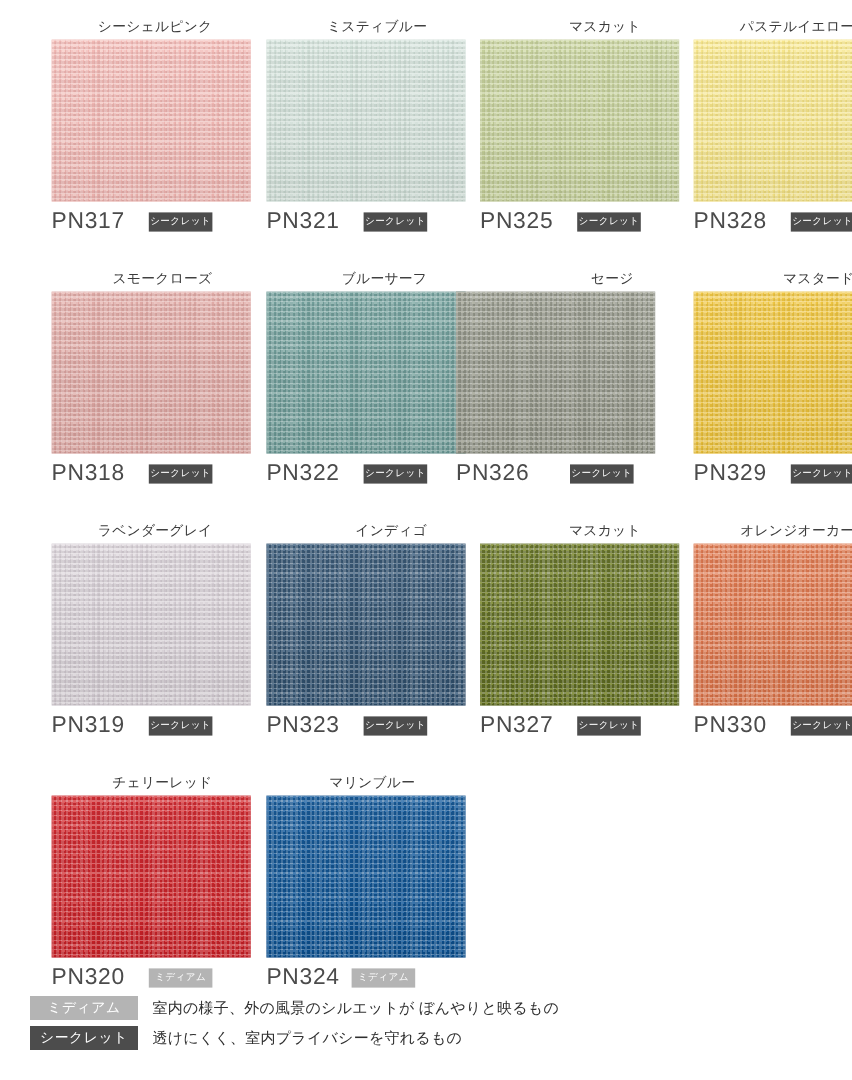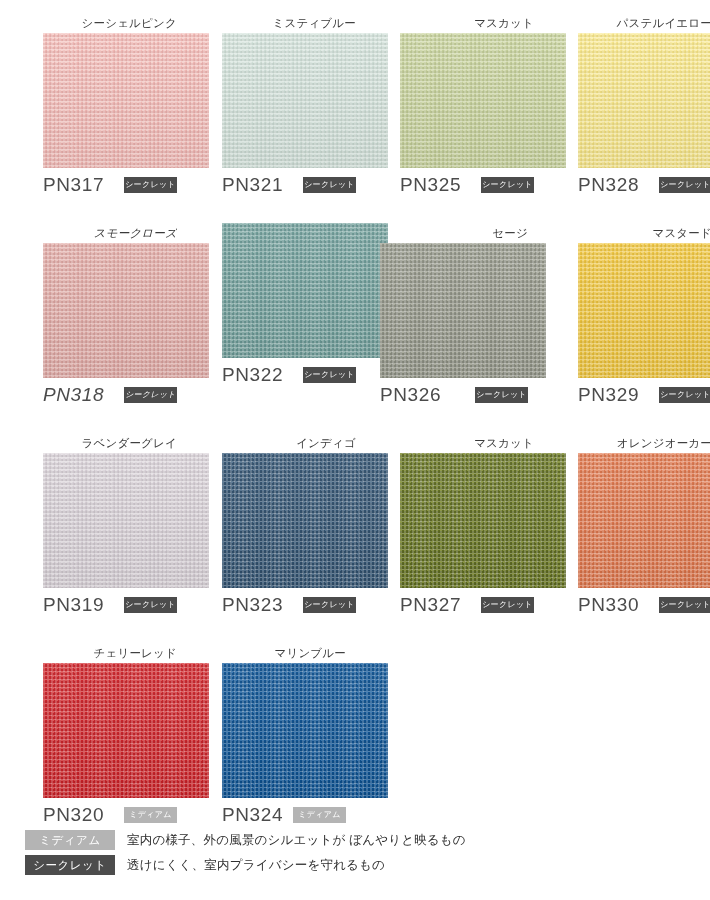--- a/index.html
+++ b/index.html
@@ -214,33 +214,34 @@
           <div class="weave2" style="background: repeating-linear-gradient(to right, rgb(253, 243, 182) 0px, rgb(253, 243, 182) 2px, rgba(255, 255, 255, 0) 2px, rgba(255, 255, 255, 0) 4.5px); opacity: 0.85;"></div>
           <div class="shade"></div>
         </div>
         <div class="meta">
           <div class="code">PN328</div>
           <div class="badge" style="background: rgb(76, 76, 76); color: rgb(255, 255, 255);">シークレット</div>
         </div>
       </div>
     </div>
     <div class="swatch-row" style="top: 223px; position: absolute; left: 0px; width: 710px;">
-      <div class="swatch-card" style="left: 11px; width: 166px; font-style: italic;">
+      <div class="swatch-card" style="left: 11px; width: 166px;">
         <div class="color-name">スモークローズ</div>
         <div class="tile" style="width: 166px; height: 135px; background: rgb(223, 166, 162);">
           <div class="weave"></div>
           <div class="weave2" style="background: repeating-linear-gradient(to right, rgb(237, 198, 194) 0px, rgb(237, 198, 194) 2px, rgba(255, 255, 255, 0) 2px, rgba(255, 255, 255, 0) 4.5px); opacity: 0.85;"></div>
           <div class="shade"></div>
         </div>
         <div class="meta">
           <div class="code">PN318</div>
           <div class="badge" style="background: rgb(76, 76, 76); color: rgb(255, 255, 255);">シークレット</div>
         </div>
       </div>
       <div class="swatch-card" style="left: 190px; width: 166px;">
+        <div class="color-name">ブルーサーフ</div>
         <div class="tile" style="width: 166px; height: 135px; background: rgb(107, 154, 150);">
           <div class="weave"></div>
           <div class="weave2" style="background: repeating-linear-gradient(to right, rgb(155, 189, 184) 0px, rgb(155, 189, 184) 2px, rgba(255, 255, 255, 0) 2px, rgba(255, 255, 255, 0) 4.5px); opacity: 0.85;"></div>
           <div class="shade"></div>
         </div>
         <div class="meta">
           <div class="code">PN322</div>
           <div class="badge" style="background: rgb(76, 76, 76); color: rgb(255, 255, 255);">シークレット</div>
         </div>
       </div>

